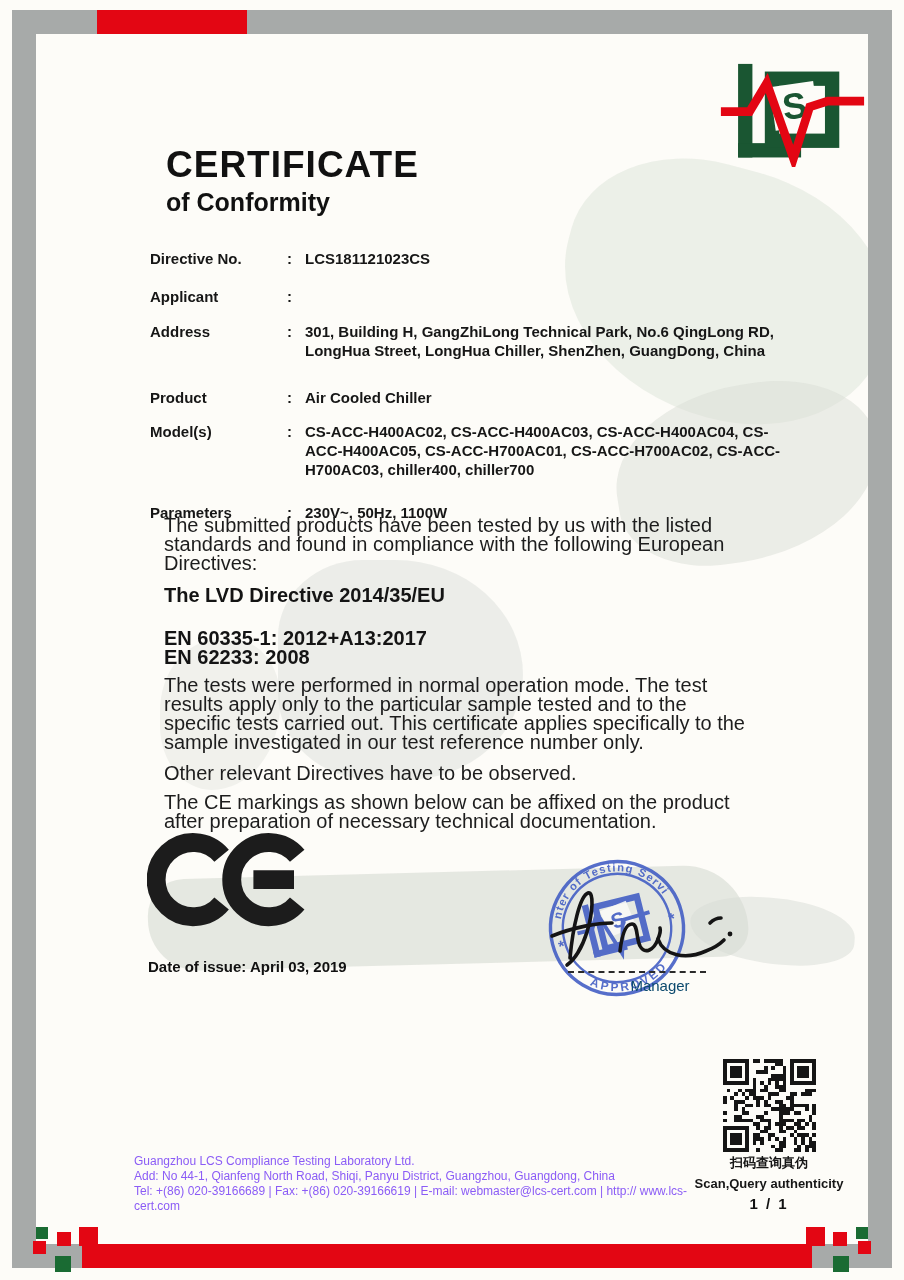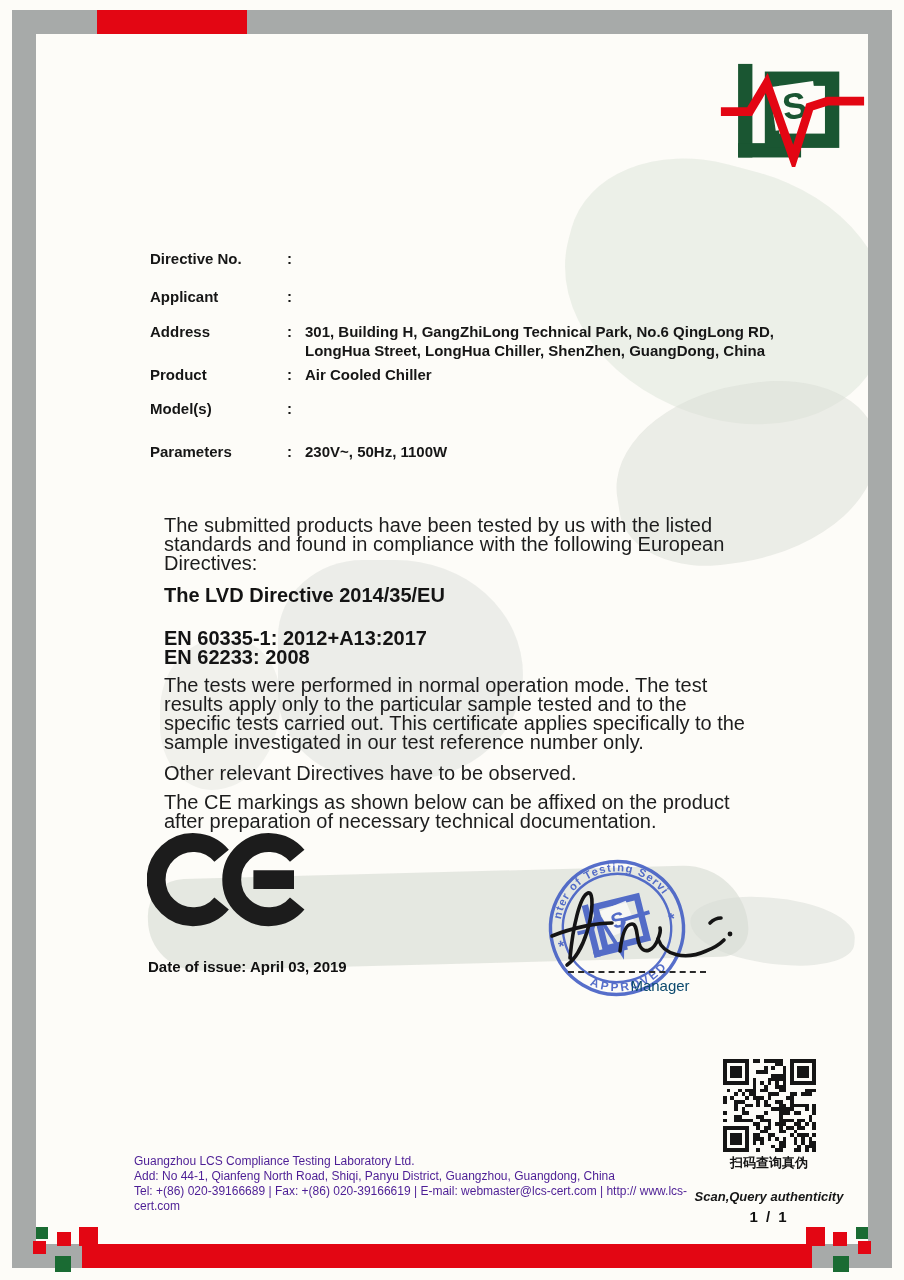--- a/index.html
+++ b/index.html
@@ -29,37 +29,37 @@
   .seg-top-red{left:97px;top:10px;width:150px;height:24px;background:#e30613;}
   .seg-bottom-red{left:82px;top:1244px;width:730px;height:24px;background:#e30613;}
   .sq{position:absolute;z-index:5;}
   
   .content{position:absolute;z-index:2;}
   .title-1{font-size:37px;font-weight:700;letter-spacing:1px;color:#111;}
   .title-2{font-size:25px;font-weight:700;color:#111;margin-top:2px;}
   .fields{left:150px;top:249px;width:645px;position:absolute;z-index:2;}
   .frow{display:grid;grid-template-columns:137px 18px 490px;font-size:15px;font-weight:700;
         line-height:19px;color:#161616;}
-  .m1{margin-bottom:19px}.m2{margin-bottom:16px}.m3{margin-bottom:5px}
+  .m1{margin-bottom:19px}.m2{margin-bottom:16px}.m3{margin-bottom:28px}
   .m4{margin-bottom:15px}.m5{margin-bottom:24px}
   .paras{position:absolute;left:164px;top:516px;width:592px;z-index:2;font-size:20px;
          line-height:19px;color:#1d1d1d;}
   .paras p{margin:0;}
   .p-bold{font-weight:700;color:#141414;}
   .date-line{position:absolute;left:148px;top:958px;font-size:15px;font-weight:700;z-index:2;color:#111;}
   .manager{position:absolute;left:600px;top:977px;width:120px;text-align:center;
            font-size:15px;color:#0c4a6e;z-index:2;}
   .sig-dashes{position:absolute;left:568px;top:971px;width:138px;border-top:2px dashed #2a2a2a;z-index:2;}
   .qr-wrap{position:absolute;left:723px;top:1059px;z-index:2;}
   .qr-cap{position:absolute;left:680px;top:1154px;width:178px;text-align:center;z-index:2;}
   .qr-cap .cn{font-size:13px;font-weight:700;color:#161616;}
-  .qr-cap .en{font-size:13px;font-weight:700;color:#161616;margin-top:17px;font-style:italic;}
+  .qr-cap .en{font-size:13px;font-weight:700;color:#161616;margin-top:4px;}
   .qr-cap .pg{font-size:15px;font-weight:700;color:#111;margin-top:4px;letter-spacing:2px;}
   .footer{position:absolute;left:134px;top:1154px;width:560px;z-index:2;font-size:12px;
-          line-height:15px;color:#4c1d95;}
+          line-height:15px;color:#8b5cf6;}
   .stamp-svg{position:absolute;left:542px;top:853px;z-index:2;opacity:.88;}
   .sign-svg{position:absolute;left:540px;top:876px;z-index:3;}
   .ce-svg{position:absolute;left:147px;top:810px;z-index:2;}
   .logo-svg{position:absolute;left:720px;top:62px;z-index:2;}
   .title-wrap{position:absolute;left:166px;top:144px;z-index:2;}
 </style>
 </head>
 <body>
 
 <div class="sheet">
@@ -94,43 +94,49 @@
     <rect x="18" y="85" width="66" height="15" fill="#1a5632"></rect>
     <rect x="46" y="10" width="78" height="80" fill="#1a5632"></rect>
     <rect x="61" y="25" width="48" height="50" fill="#fdfcf8"></rect>
     <g transform="rotate(-8 77 46)">
       <rect x="54" y="23" width="46" height="46" fill="#fdfcf8"></rect>
       <text x="77" y="59" text-anchor="middle" font-size="38" font-weight="bold" fill="#1a5632" font-family="Liberation Sans, sans-serif">S</text>
     </g>
     <polyline points="0,52 30,52 48,22 76,101 93,47 112,41 150,41" fill="none" stroke="#e30613" stroke-width="9"></polyline>
   </svg>
 
+  <div class="title-wrap content">
+    <div class="title-1">CERTIFICATE</div>
+    <div class="title-2">of Conformity</div>
+  </div>
 
   <div class="fields">
     <div class="frow m1">
       <span>Directive No.</span>
       <span>:</span>
+      <span>LCS181121023CS</span>
     </div>
     <div class="frow m2">
       <span>Applicant</span>
       <span>:</span>
     </div>
     <div class="frow m3">
       <span>Address</span>
       <span>:</span>
       <span>301, Building H, GangZhiLong Technical Park, No.6 QingLong RD, LongHua Street, LongHua Chiller, ShenZhen, GuangDong, China</span>
     </div>
     <div class="frow m4">
       <span>Product</span>
       <span>:</span>
       <span>Air Cooled Chiller</span>
     </div>
     <div class="frow m5">
       <span>Model(s)</span>
       <span>:</span>
+      <span>CS-ACC-H400AC02, CS-ACC-H400AC03, CS-ACC-H400AC04, CS-ACC-H400AC05, CS-ACC-H700AC01, CS-ACC-H700AC02, CS-ACC-H700AC03, chiller400, chiller700</span>
     </div>
     <div class="frow">
       <span>Parameters</span>
       <span>:</span>
       <span>230V~, 50Hz, 1100W</span>
     </div>
   </div>
 
   <div class="paras">
     <p>The submitted products have been tested by us with the listed standards and found in compliance with the following European Directives:</p>

